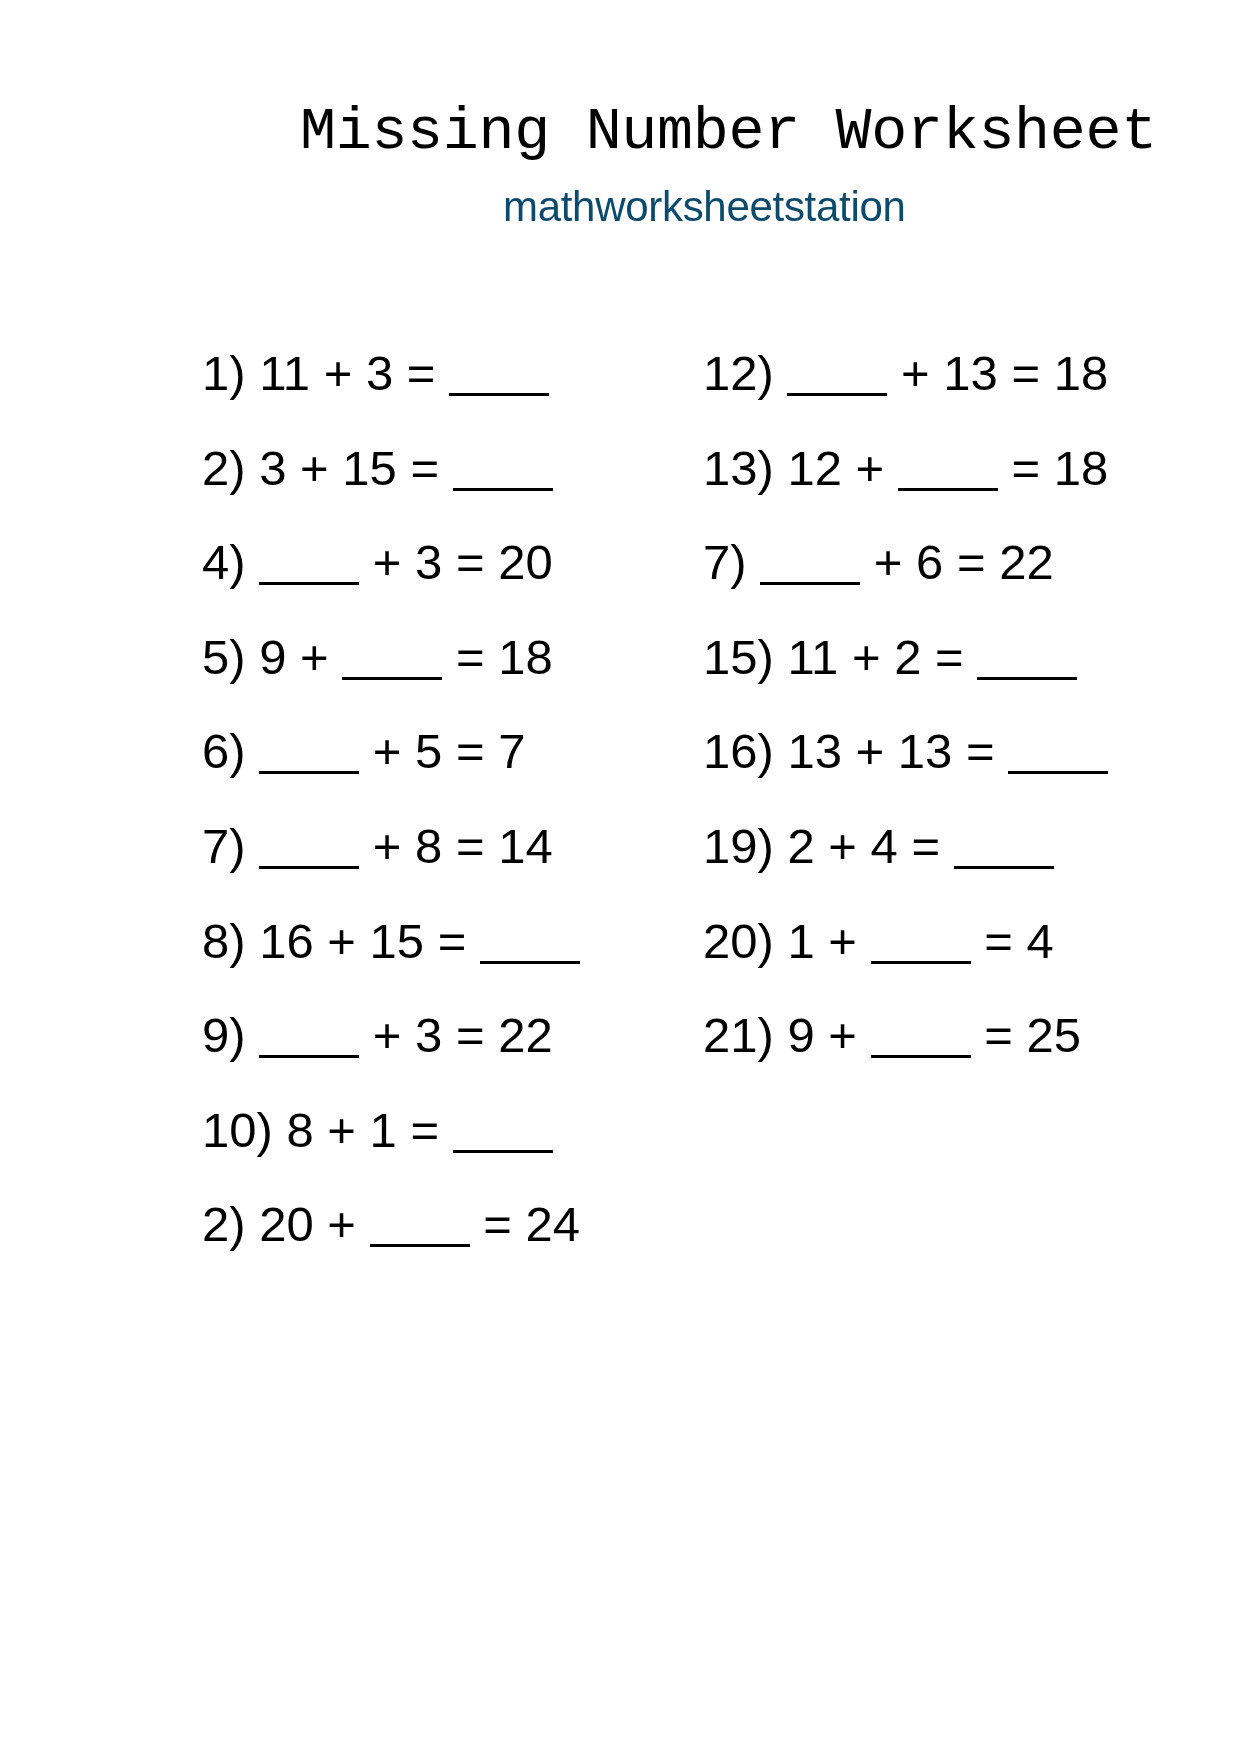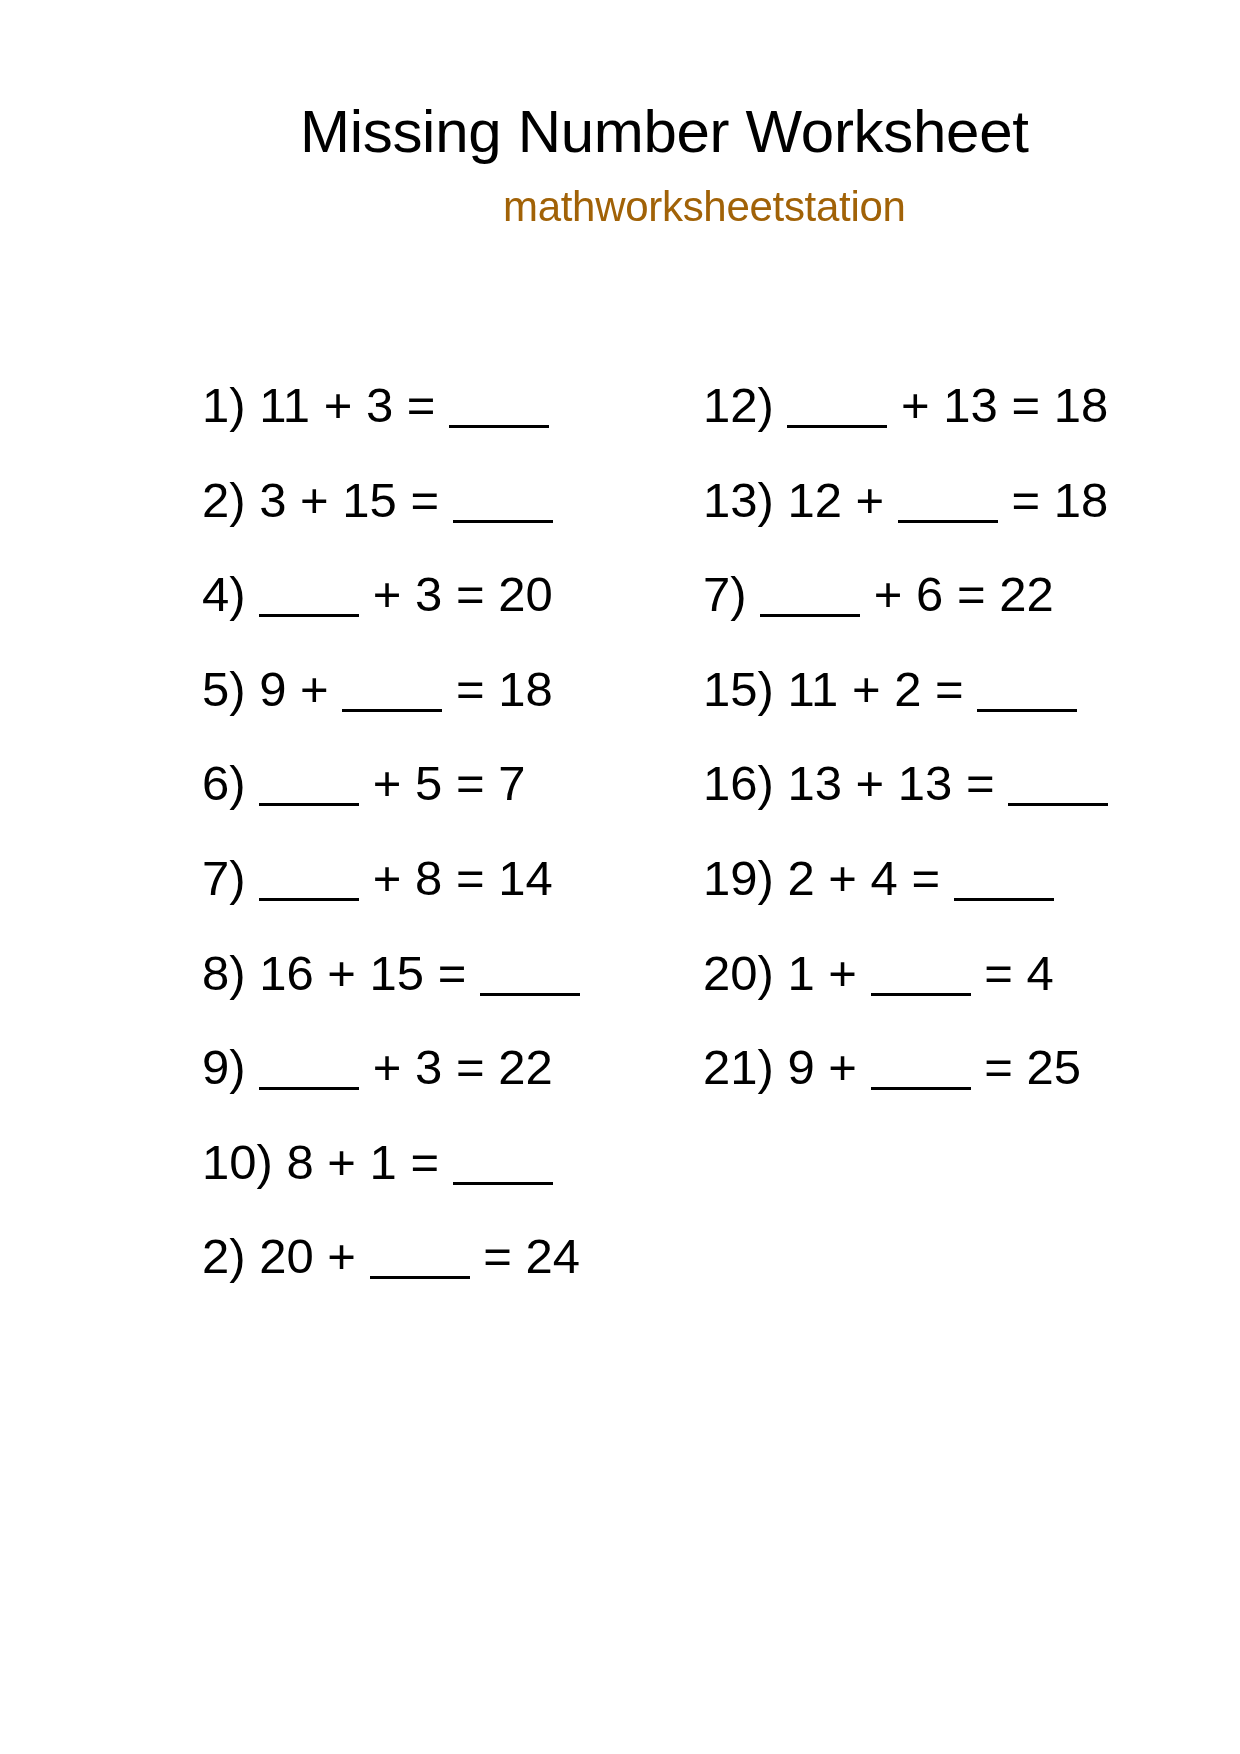--- a/index.html
+++ b/index.html
@@ -16,35 +16,35 @@
       color: #000000;
     }
     .title {
       position: absolute;
       left: 300px;
       top: 96px;
       font-size: 60px;
       line-height: 72px;
       white-space: nowrap;
       letter-spacing: -0.3px;
+      font-family: Liberation Mono, monospace;
     }
     .subtitle {
       position: absolute;
       left: 503px;
       top: 182px;
       font-size: 42px;
       line-height: 50px;
-      color: #a16207;
+      color: #0c4a6e;
       white-space: nowrap;
       letter-spacing: -0.3px;
     }
     .column {
       position: absolute;
       top: 343px;
-      margin-top: 32px;
     }
     .col-left { left: 202px; }
     .col-right { left: 703px; }
     .problem {
       height: 94.6px;
       font-size: 49px;
       line-height: 60px;
       white-space: nowrap;
     }
     .blank {

